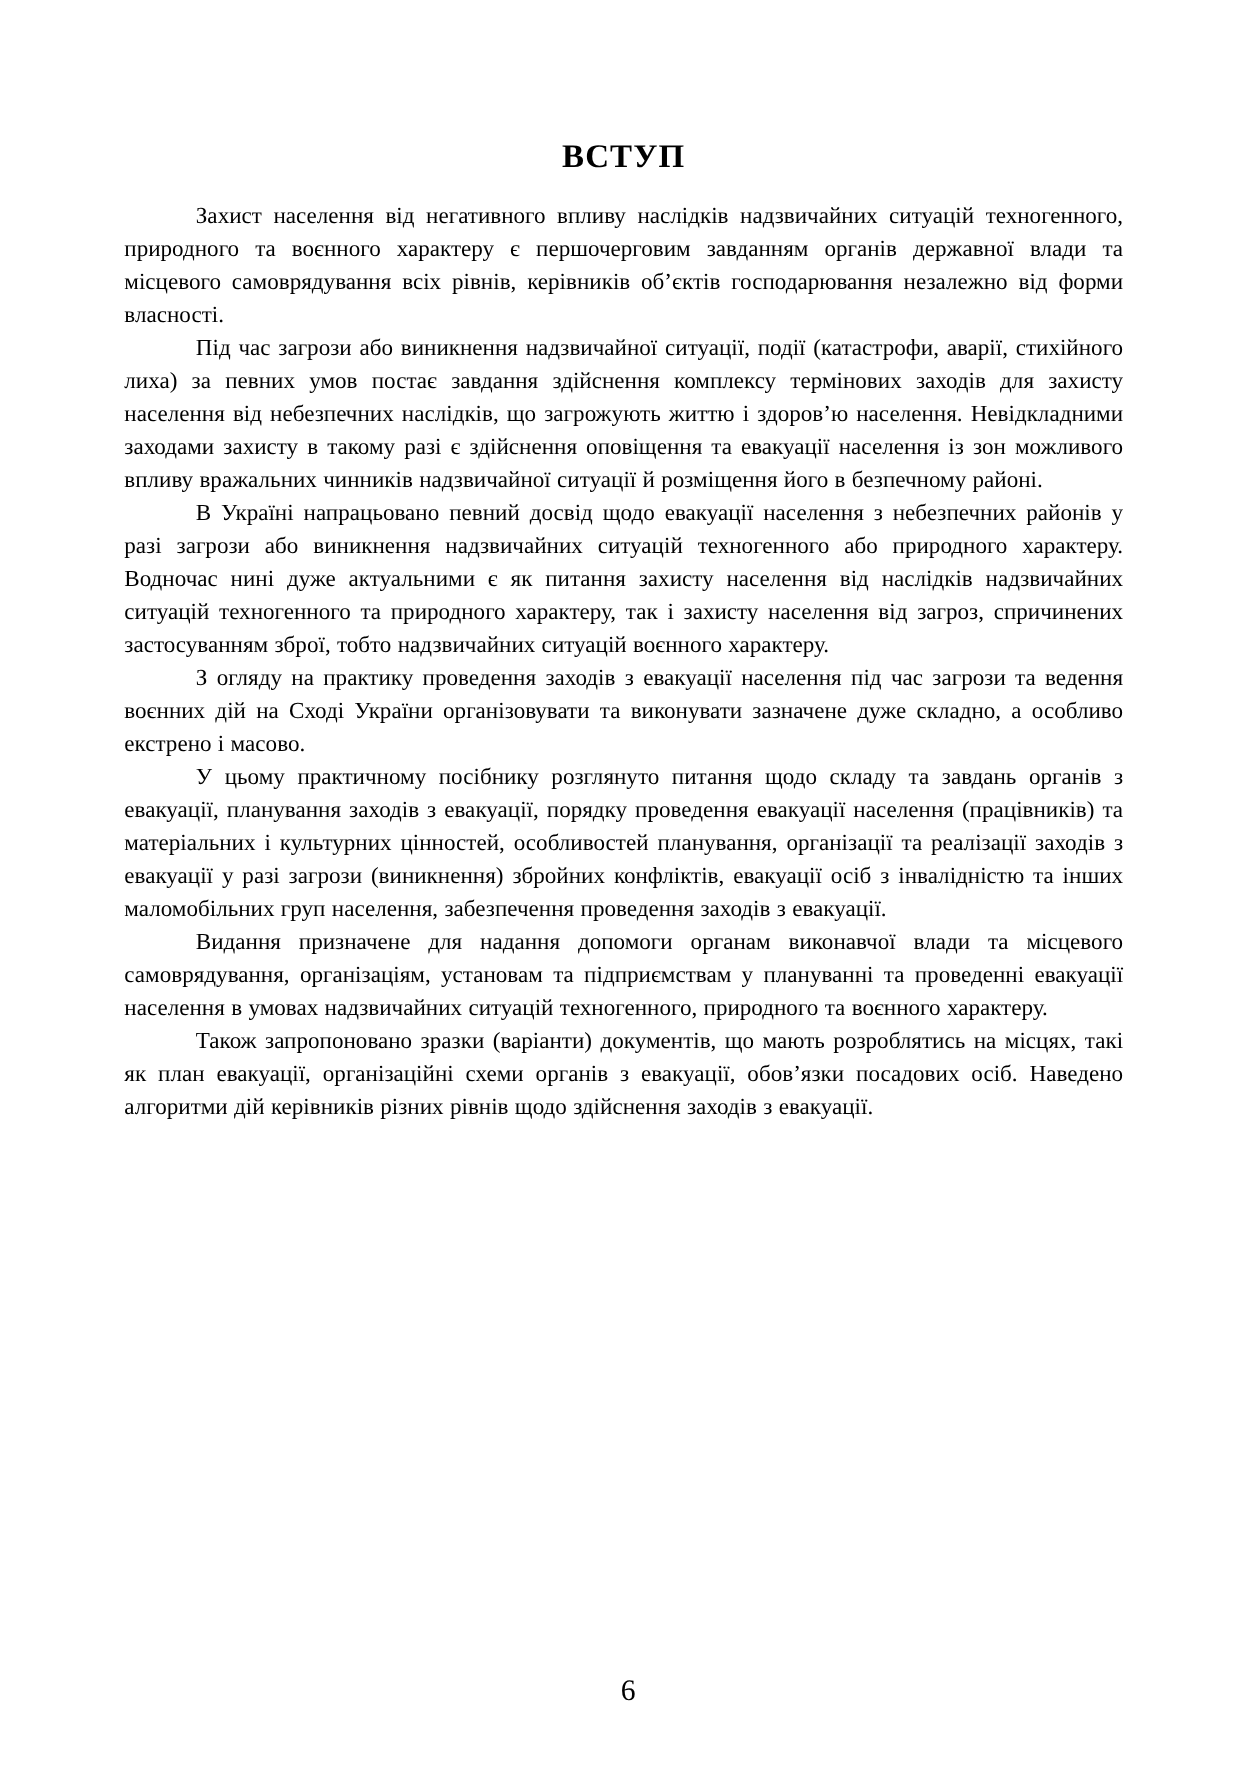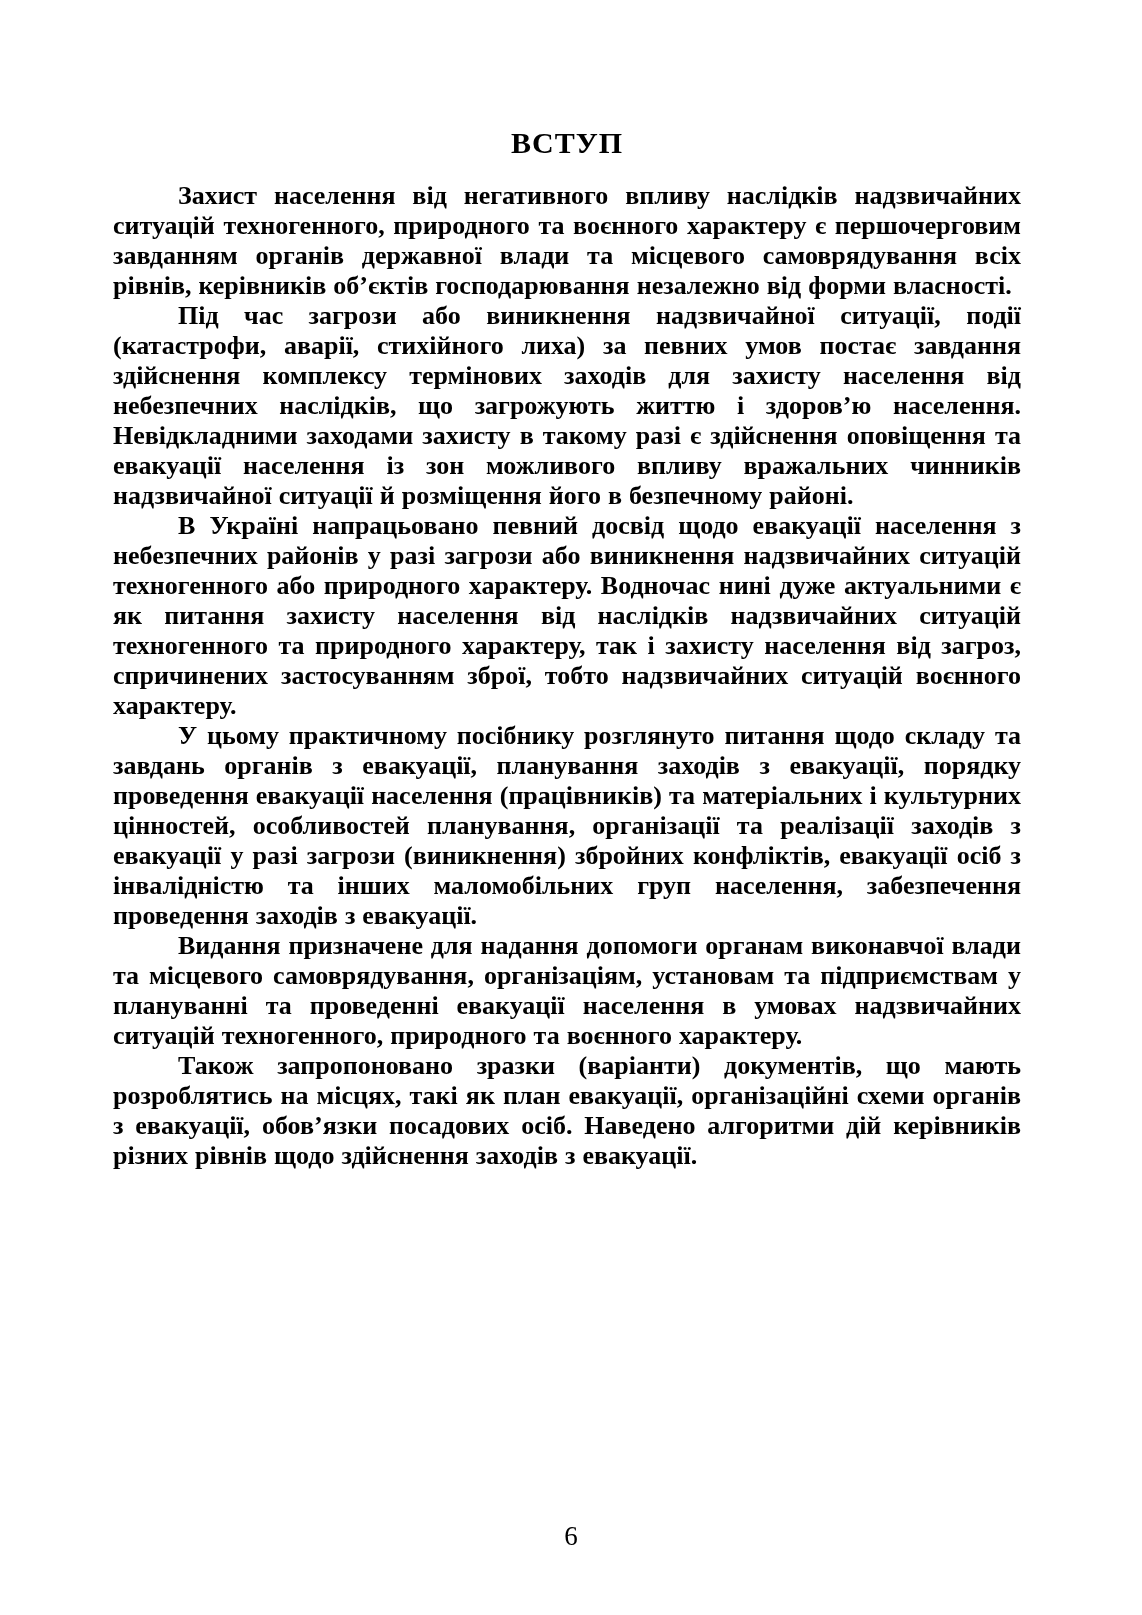--- a/index.html
+++ b/index.html
@@ -30,28 +30,27 @@
   }
   .doc-body {
     position: absolute;
     top: 181px;
     left: 113px;
     width: 908px;
   }
   .doc-body p {
     margin: 0;
     padding: 0;
-    font-size: 26px;
+    font-size: 21px;
     line-height: 30px;
     text-align: justify;
     text-indent: 65px;
     text-justify: inter-word;
     hyphens: none;
     word-spacing: 0.5px;
-    font-weight: bold;
   }
   .page-number {
     position: absolute;
     top: 1521px;
     left: 0;
     width: 1142px;
     text-align: center;
     font-size: 27px;
     line-height: 30px;
   }
@@ -60,20 +59,21 @@
 <body>
 
 <div class="page">
 
   <h1 class="doc-title">ВСТУП</h1>
 
   <div class="doc-body">
     <p>Захист населення від негативного впливу наслідків надзвичайних ситуацій техногенного, природного та воєнного характеру є першочерговим завданням органів державної влади та місцевого самоврядування всіх рівнів, керівників об’єктів господарювання незалежно від форми власності.</p>
     <p>Під час загрози або виникнення надзвичайної ситуації, події (катастрофи, аварії, стихійного лиха) за певних умов постає завдання здійснення комплексу термінових заходів для захисту населення від небезпечних наслідків, що загрожують життю і здоров’ю населення. Невідкладними заходами захисту в такому разі є здійснення оповіщення та евакуації населення із зон можливого впливу вражальних чинників надзвичайної ситуації й розміщення його в безпечному районі.</p>
     <p>В Україні напрацьовано певний досвід щодо евакуації населення з небезпечних районів у разі загрози або виникнення надзвичайних ситуацій техногенного або природного характеру. Водночас нині дуже актуальними є як питання захисту населення від наслідків надзвичайних ситуацій техногенного та природного характеру, так і захисту населення від загроз, спричинених застосуванням зброї, тобто надзвичайних ситуацій воєнного характеру.</p>
+    <p>З огляду на практику проведення заходів з евакуації населення під час загрози та ведення воєнних дій на Сході України організовувати та виконувати зазначене дуже складно, а особливо екстрено і масово.</p>
     <p>У цьому практичному посібнику розглянуто питання щодо складу та завдань органів з евакуації, планування заходів з евакуації, порядку проведення евакуації населення (працівників) та матеріальних і культурних цінностей, особливостей планування, організації та реалізації заходів з евакуації у разі загрози (виникнення) збройних конфліктів, евакуації осіб з інвалідністю та інших маломобільних груп населення, забезпечення проведення заходів з евакуації.</p>
     <p>Видання призначене для надання допомоги органам виконавчої влади та місцевого самоврядування, організаціям, установам та підприємствам у плануванні та проведенні евакуації населення в умовах надзвичайних ситуацій техногенного, природного та воєнного характеру.</p>
     <p>Також запропоновано зразки (варіанти) документів, що мають розроблятись на місцях, такі як план евакуації, організаційні схеми органів з евакуації, обов’язки посадових осіб. Наведено алгоритми дій керівників різних рівнів щодо здійснення заходів з евакуації.</p>
   </div>
 
   <div class="page-number">6</div>
 
 </div>
 
 </body></html>

